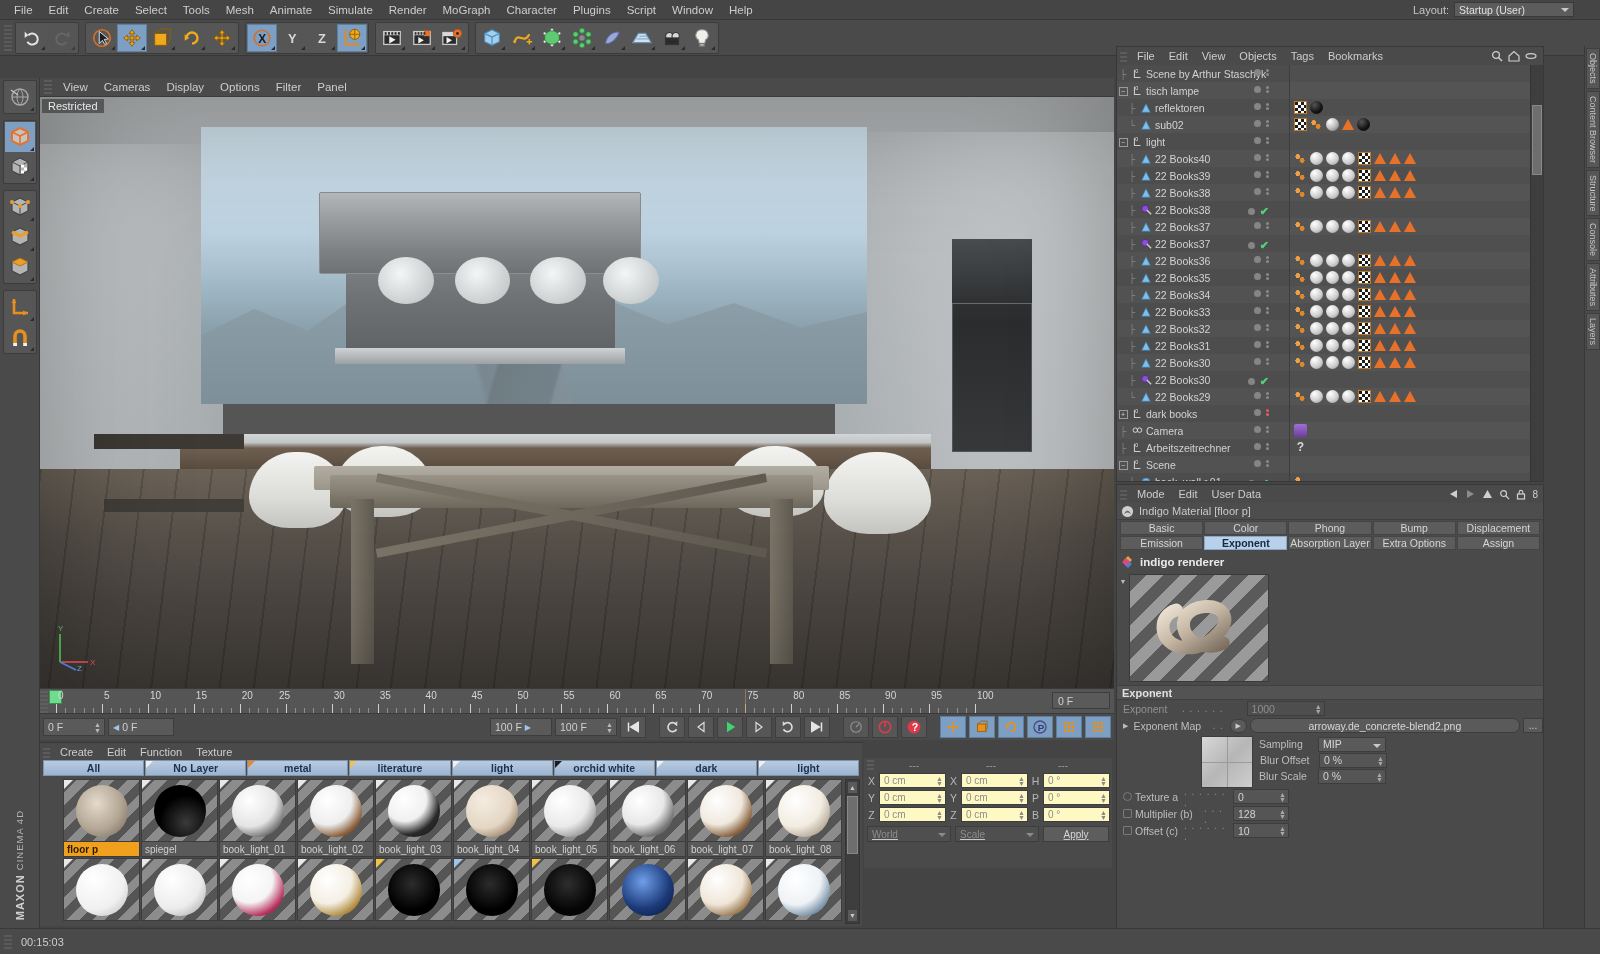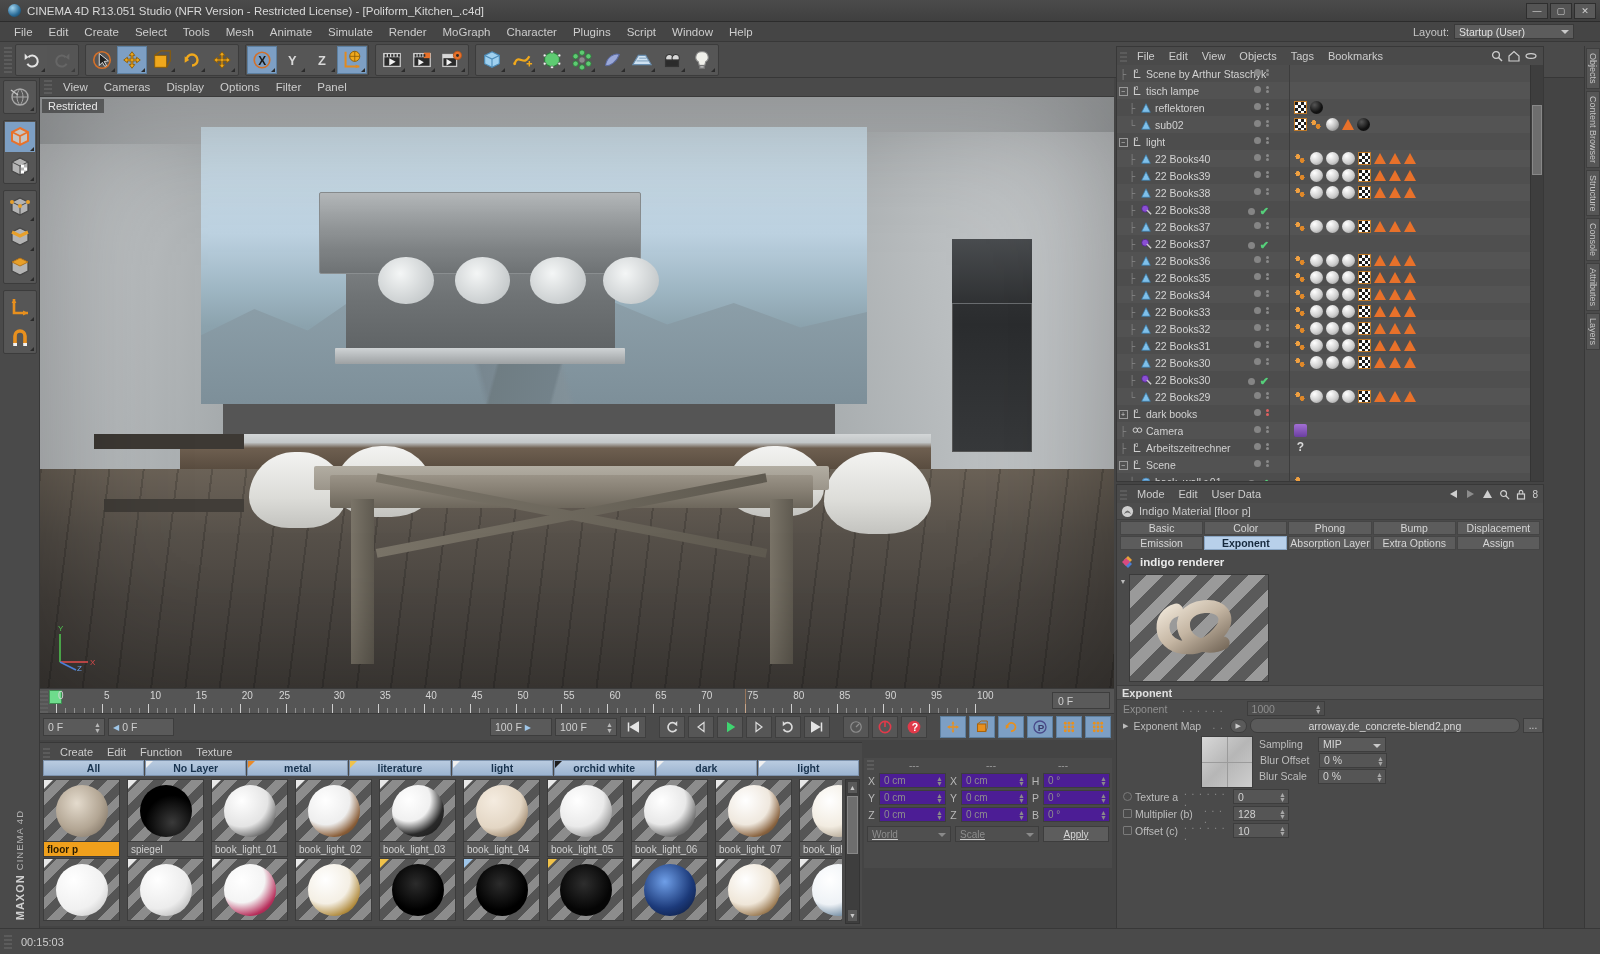--- a/index.html
+++ b/index.html
@@ -173,21 +173,21 @@
   .mm-tabs{display:flex;height:16px;padding:0 3px;gap:1px;}
   .mm-tab{flex:1;background:linear-gradient(#b9cbe0,#9cb4d0);border:1px solid #7e93ad;
     display:flex;align-items:center;justify-content:center;font-size:10.5px;color:#18324d;
     font-weight:bold;position:relative;}
   .mm-tab .flag{position:absolute;left:0;top:0;width:0;height:0;
      border-top:7px solid #e88a2a;border-right:7px solid transparent;}
   .mm-tab .flag.y{border-top-color:#f0c24a;}
   .mm-tab .flag.k{border-top-color:#1d1d1d;}
   .mm-tab .flag.w{border-top-color:#f0f0f0;}
   .mm-grid{position:absolute;left:3px;right:20px;top:36px;bottom:2px;overflow:hidden;}
-  .mm-row{display:flex;gap:7px;margin-bottom:1px;}
+  .mm-row{display:flex;gap:1px;margin-bottom:1px;justify-content:flex-end;}
   .mm-cell{width:77px;}
   .mm-sw{width:77px;height:63px;position:relative;overflow:hidden;
     background:repeating-linear-gradient(135deg,#555 0 9px,#8c8c8c 9px 18px);
     border:1px solid #3c3c3c;}
   .mm-ball{position:absolute;left:50%;top:50%;transform:translate(-50%,-50%);
     width:52px;height:52px;border-radius:50%;}
   .mm-flag{position:absolute;left:0;top:0;width:0;height:0;
     border-top:9px solid #e8e8e8;border-right:9px solid transparent;z-index:3;}
   .mm-name{height:15px;background:#5a5a5a;border:1px solid #3c3c3c;border-top:none;
     font-size:10px;color:#d0d0d0;display:flex;align-items:center;padding-left:3px;
@@ -198,21 +198,21 @@
   .mm-arr{position:absolute;left:1px;right:1px;height:13px;background:#5a5a5a;border:1px solid #3d3d3d;
     display:flex;align-items:center;justify-content:center;font-size:7px;color:#c8c8c8;}
 
   
   .coords{position:absolute;left:864px;top:758px;width:248px;height:110px;background:#4a4a4a;}
   .co-head{height:14px;display:flex;align-items:center;gap:2px;padding-left:3px;}
   .co-head .grip{height:10px;width:7px;margin-right:2px;}
   .co-hcol{font-size:10px;color:#9a9a9a;}
   .co-row{display:flex;align-items:center;height:17px;gap:2px;padding:0 2px;}
   .co-lab{width:11px;font-size:10.5px;color:#b8b8b8;text-align:center;}
-  .co-in{flex:1;height:15px;background:#4c1d95;border:1px solid #3d3d3d;display:flex;align-items:center;
+  .co-in{flex:1;height:15px;background:#fef9c3;border:1px solid #3d3d3d;display:flex;align-items:center;
     padding:0 4px;font-size:10px;color:#8d8d8d;position:relative;}
   .co-in .spin{position:absolute;right:2px;top:2px;font-size:7px;line-height:5px;color:#8a8a8a;}
   .co-foot{display:flex;gap:4px;padding:3px 3px 0 3px;align-items:center;text-decoration:underline;}
   .co-sel{flex:1;height:16px;background:#4f4f4f;border:1px solid #3d3d3d;display:flex;align-items:center;
     padding:0 4px;font-size:10px;color:#8d8d8d;position:relative;}
   .co-sel::after{content:"";position:absolute;right:4px;top:6px;border-left:4px solid transparent;
     border-right:4px solid transparent;border-top:4px solid #8a8a8a;}
   .co-apply{width:66px;height:16px;background:#5d5d5d;border:1px solid #3d3d3d;
     display:flex;align-items:center;justify-content:center;font-size:10px;color:#d5d5d5;}
 
@@ -312,29 +312,20 @@
   .statusbar{position:absolute;left:0;right:0;bottom:0;height:26px;background:#4a4a4a;
     border-top:1px solid #383838;display:flex;align-items:center;padding-left:4px;gap:6px;}
   .statusbar .grip{height:14px;}
   .st-text{font-size:11px;color:#cdcdcd;}
 </style>
 </head>
 <body>
 
 <div id="app">
 
-  <div class="titlebar">
-    <div class="app-dot"></div>
-    <div class="title-text">CINEMA 4D R13.051 Studio (NFR Version - Restricted License) - [Poliform_Kitchen_.c4d]</div>
-    <div class="win-btns">
-      <div class="win-btn">—</div>
-      <div class="win-btn">▢</div>
-      <div class="win-btn close">✕</div>
-    </div>
-  </div>
 
   <div class="menubar">
     <div id="menu-items" style="display:flex">
         <div class="menu-item">File</div>
         <div class="menu-item">Edit</div>
         <div class="menu-item">Create</div>
         <div class="menu-item">Select</div>
         <div class="menu-item">Tools</div>
         <div class="menu-item">Mesh</div>
         <div class="menu-item">Animate</div>

